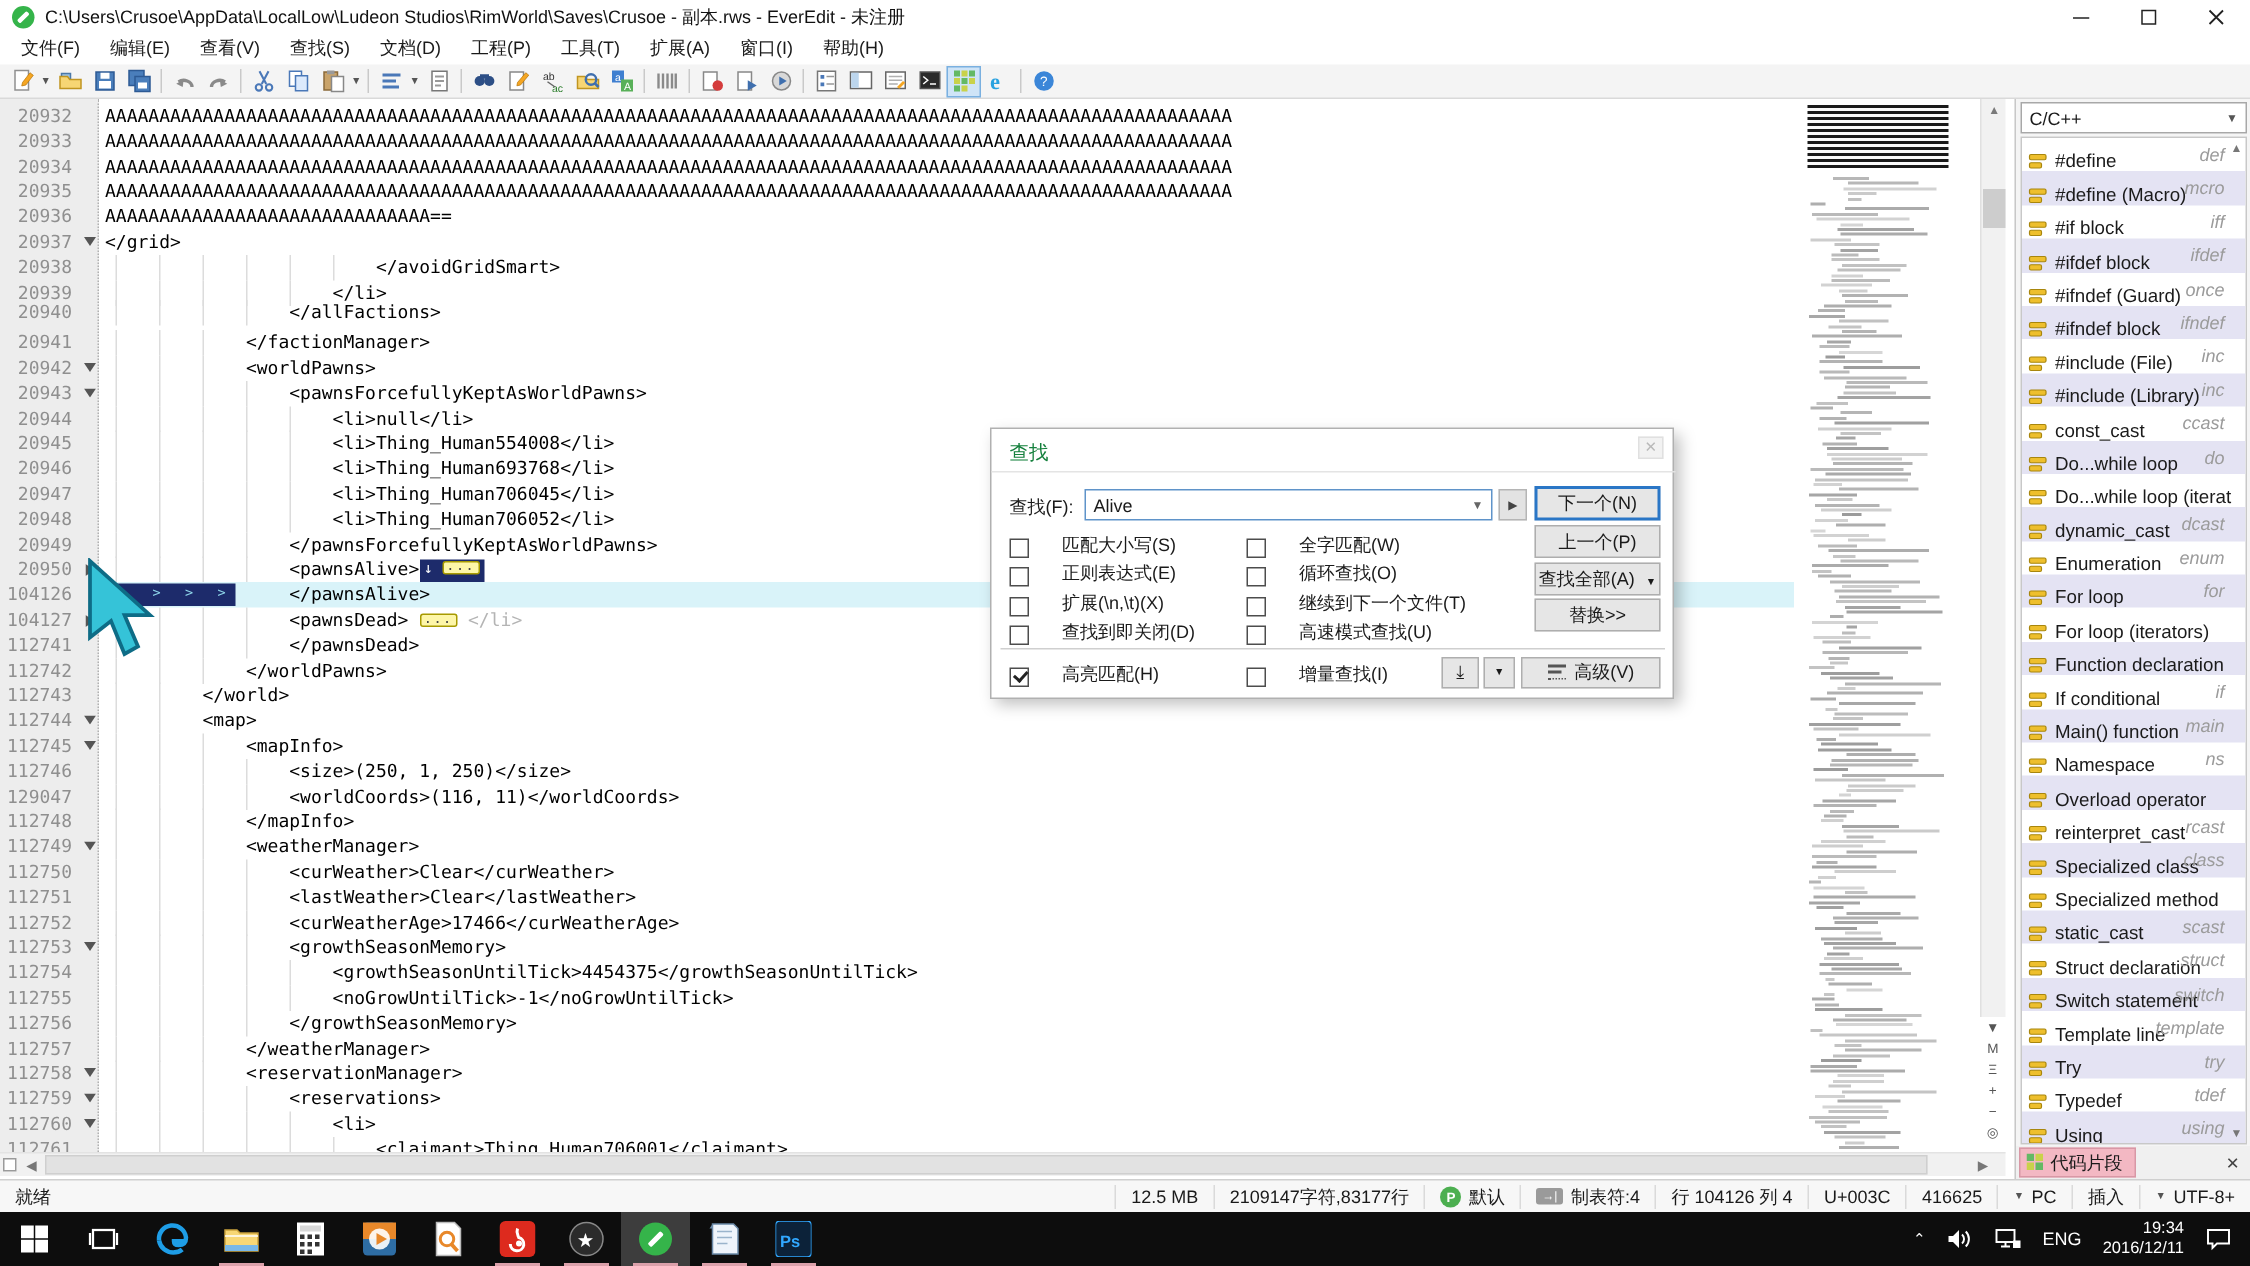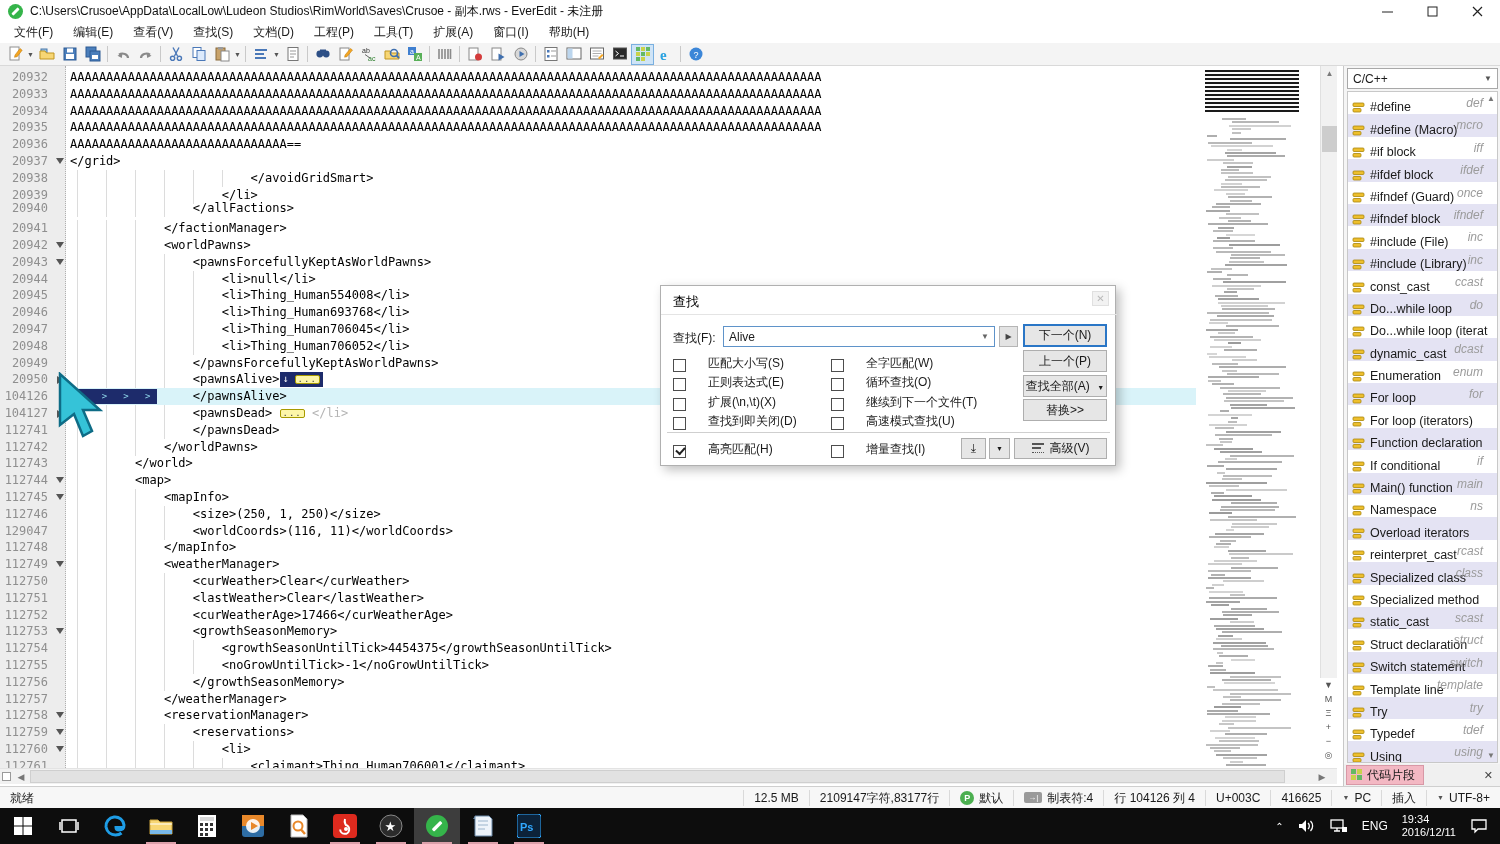--- a/index.html
+++ b/index.html
@@ -68,21 +68,21 @@
   .sp-label{white-space:nowrap;font-size:12.5px;}
   .sp-short{position:absolute;right:14px;top:0;line-height:22.4px;font-style:italic;color:#9b9b9b;font-size:12px;}
   .sp-up,.sp-dn{position:absolute;right:2px;color:#777;font-size:8px;}
   .sp-up{top:2px;} .sp-dn{bottom:2px;}
   .sp-tabbar{position:absolute;left:0;top:698px;width:157px;height:22px;background:#f0f0f0;display:flex;align-items:center;}
   .sp-tab{display:flex;align-items:center;gap:4px;background:#f3b8c3;border:1px solid #d898a6;height:20px;padding:0 8px 0 4px;margin-left:2px;}
   .sp-close{margin-left:auto;margin-right:8px;color:#444;font-size:11px;}
   
   .dialog{position:absolute;left:660px;top:285px;width:456px;height:181px;background:#fff;border:1px solid #b0b0b0;
           box-shadow:4px 4px 10px rgba(0,0,0,.25);z-index:50;}
-  .dlg-title{position:absolute;left:12px;top:7px;color:#000000;font-size:13px;}
+  .dlg-title{position:absolute;left:12px;top:7px;color:#15803d;font-size:13px;}
   .dlg-close{position:absolute;right:6px;top:5px;width:17px;height:15px;background:#f2f2f2;border:1px solid #e0e0e0;
              color:#b9b9b9;font-size:10px;text-align:center;line-height:14px;}
   .dlg-sep-top{position:absolute;left:0;top:28px;width:456px;border-top:1px solid #e4e4e4;}
   .dlg-label{position:absolute;left:12px;top:44px;}
   .dlg-combo{position:absolute;left:62px;top:40px;width:272px;height:21px;border:1px solid #5f93c9;background:#fff;
              display:flex;align-items:center;padding:0 5px;}
   .dlg-combo .chev{margin-left:auto;color:#666;font-size:8px;}
   .dlg-next-arrow{position:absolute;left:338px;top:40px;width:19px;height:21px;background:#e3e3e3;border:1px solid #b5b5b5;
                   color:#444;font-size:8px;text-align:center;line-height:20px;}
   .dlg-btn{position:absolute;background:#e6e6e6;border:1px solid #aeaeae;font-size:12px;text-align:center;}
@@ -106,21 +106,21 @@
   .sb-badge{width:14px;height:14px;border-radius:50%;background:#4caf50;color:#fff;font-size:9px;font-weight:bold;
             text-align:center;line-height:14px;flex:none;}
   .sb-tabicon{width:18px;height:11px;background:#9a9a9a;border-radius:2px;color:#fff;font-size:8px;text-align:center;line-height:11px;flex:none;}
   .sb-dd{font-size:7px;color:#555;}
   
   .taskbar{position:absolute;left:0;top:808px;width:1500px;height:36px;background:#0d0d0d;display:flex;align-items:stretch;}
   .tk-slot{width:46px;display:flex;align-items:center;justify-content:center;position:relative;flex:none;}
   .tk-slot.active{background:#3d3d3d;}
   .tk-run{position:absolute;left:8px;bottom:0;width:30px;height:2px;background:#dba0aa;}
   .tray{margin-left:auto;display:flex;align-items:center;gap:14px;padding-right:12px;color:#fff;}
-  .tray-time{font-size:11px;text-align:left;line-height:13px;}
+  .tray-time{font-size:11px;text-align:right;line-height:13px;}
   .chev-up{color:#fff;font-size:10px;}
 </style>
 </head>
 <body>
 
 <div class="stage">
 
   <div class="titlebar">
     <div class="app-icon"></div>
     <span class="title-text">C:\Users\Crusoe\AppData\LocalLow\Ludeon Studios\RimWorld\Saves\Crusoe - 副本.rws - EverEdit - 未注册</span>
@@ -960,21 +960,21 @@
               <rect x="1" y="7.5" width="8" height="3.5" rx="1" fill="#eebf2d" stroke="#a8860d" stroke-width=".8"></rect>
             </svg>
             <span class="sp-label">Namespace</span>
             <span class="sp-short">ns</span>
           </div>
           <div class="sp-item alt">
             <svg class="sicon" width="14" height="13">
               <rect x="1" y="2" width="11" height="3.5" rx="1" fill="#eebf2d" stroke="#a8860d" stroke-width=".8"></rect>
               <rect x="1" y="7.5" width="8" height="3.5" rx="1" fill="#eebf2d" stroke="#a8860d" stroke-width=".8"></rect>
             </svg>
-            <span class="sp-label">Overload iterators</span>
+            <span class="sp-label">Overload operator</span>
             <span class="sp-short"></span>
           </div>
           <div class="sp-item">
             <svg class="sicon" width="14" height="13">
               <rect x="1" y="2" width="11" height="3.5" rx="1" fill="#eebf2d" stroke="#a8860d" stroke-width=".8"></rect>
               <rect x="1" y="7.5" width="8" height="3.5" rx="1" fill="#eebf2d" stroke="#a8860d" stroke-width=".8"></rect>
             </svg>
             <span class="sp-label">reinterpret_cast</span>
             <span class="sp-short">rcast</span>
           </div>

